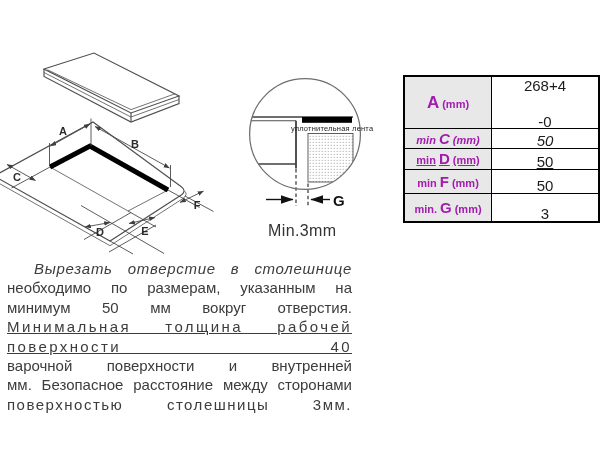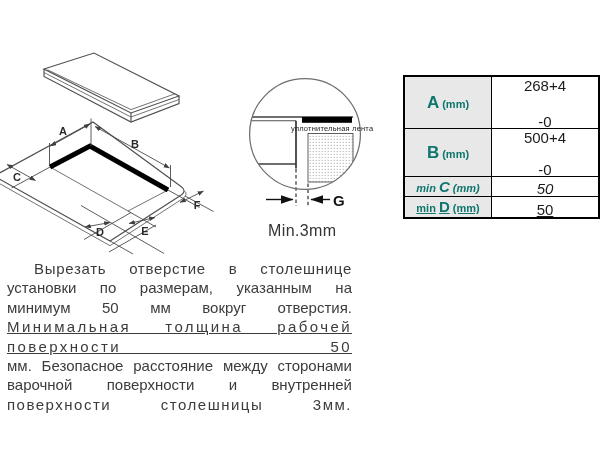--- a/index.html
+++ b/index.html
@@ -16,40 +16,40 @@
   .dash{stroke:#1e1e1e;stroke-width:1.1;fill:none;stroke-dasharray:3.5 2.6;}
   .garr{stroke:#111;stroke-width:1.4;fill:none;}
   .dimlabel{font:bold 11px "Liberation Sans",sans-serif;fill:#2a2a2a;text-anchor:middle;}
   .tapelabel{font:7.5px "Liberation Sans",sans-serif;fill:#1a1a1a;letter-spacing:.2px;}
   .glabel{font:bold 15px "Liberation Sans",sans-serif;fill:#111;}
   .minlabel{font:16px "Liberation Sans",sans-serif;fill:#333;letter-spacing:.4px;}
   
   .tblwrap{position:absolute;left:403px;top:75px;}
   table.dims{border-collapse:collapse;table-layout:fixed;border:2px solid #000;background:#fff;}
   table.dims td{border:1.6px solid #000;padding:0;vertical-align:middle;overflow:hidden;margin-left:37px;}
-  td.lbl{width:86px;background:#e8e8e8;text-align:center;color:#0f766e;font-weight:bold;white-space:nowrap;}
+  td.lbl{width:86px;background:#e8e8e8;text-align:center;color:#a21caf;font-weight:bold;white-space:nowrap;}
   td.val{width:106px;text-align:center;color:#1c1c1c;}
   .pre,.unit{font-size:11px;font-weight:bold;}
   .pre{margin-right:3px;}
   .pre:empty{display:none;margin:0;}
   .unit{margin-left:3px;}
   .ltr{font-size:15px;font-weight:bold;}
   tr.tall .ltr{font-size:17px;}
   tr.r1 td{height:51px;} tr.r2 td{height:47px;}
   tr.r3 td{height:19px;font-style:italic;} tr.r4 td{height:20px;text-decoration:underline;} tr.r5 td{height:21px;}
   tr.r6 td{height:23px;} tr.r7 td{height:27px;}
   .vwrap{display:flex;flex-direction:column;justify-content:flex-end;align-items:center;height:100%;
          font-size:15px;line-height:15px;}
   tr.tall .vwrap{justify-content:space-between;padding:7px 0 6px;}
   .v2:empty{display:none;}
   
   .para{position:absolute;left:7px;top:259px;width:345px;color:#3c3c3c;
         font-size:15px;line-height:19.4px;}
   .para .ln{text-align:justify;text-align-last:justify;}
-  .para .ln:nth-child(1){text-indent:27px;letter-spacing:.7px;}
+  .para .ln:nth-child(1){text-indent:27px;letter-spacing:.7px;font-style:italic;}
   .para .ln:nth-child(4){letter-spacing:2.4px;text-decoration:underline;}
   .para .ln:nth-child(7){letter-spacing:1.5px;}
   .para .ln:nth-child(8){text-align-last:left;letter-spacing:.2px;}
 </style>
 </head>
 <body>
 
 <svg id="figure-svg" viewBox="0 0 600 450">
   <defs>
     <marker id="arr" orient="auto-start-reverse" markerWidth="8" markerHeight="7" refX="6.5" refY="2.6">
@@ -139,50 +139,57 @@
     <tbody>
       <tr class="r1 tall">
         <td class="lbl"><span class="ltr">A</span><span class="unit">(mm)</span></td>
         <td class="val">
             <div class="vwrap">
               <div class="v1">268+4</div>
               <div class="v2">-0</div>
             </div>
           </td>
       </tr>
-      <tr class="r2 tall">
-        <td class="lbl"><span class="ltr">B</span><span class="unit">(mm)</span></td>
-        <td class="val">
-            <div class="vwrap">
-              <div class="v1">500+4</div>
-              <div class="v2">-0</div>
-            </div>
-          </td>
-      </tr>
       <tr class="r3">
         <td class="lbl"><span class="pre">min</span><span class="ltr">C</span><span class="unit">(mm)</span></td>
         <td class="val">
             <div class="vwrap">
               <div class="v1">50</div>
             </div>
           </td>
       </tr>
       <tr class="r4">
         <td class="lbl"><span class="pre">min</span><span class="ltr">D</span><span class="unit">(mm)</span></td>
         <td class="val">
             <div class="vwrap">
               <div class="v1">50</div>
             </div>
           </td>
       </tr>
+      <tr class="r6">
+        <td class="lbl"><span class="pre">min</span><span class="ltr">F</span><span class="unit">(mm)</span></td>
+        <td class="val">
+            <div class="vwrap">
+              <div class="v1">50</div>
+            </div>
+          </td>
+      </tr>
+      <tr class="r7">
+        <td class="lbl"><span class="pre">min.</span><span class="ltr">G</span><span class="unit">(mm)</span></td>
+        <td class="val">
+            <div class="vwrap">
+              <div class="v1">3</div>
+            </div>
+          </td>
+      </tr>
     </tbody>
   </table>
 </div>
 
 <div class="para">
   <div class="ln">Вырезать отверстие в столешнице</div>
-  <div class="ln">установки по размерам, указанным на</div>
+  <div class="ln">необходимо по размерам, указанным на</div>
   <div class="ln">минимум 50 мм вокруг отверстия.</div>
-  <div class="ln">Минимальная толщина рабочей поверхности 50</div>
+  <div class="ln">Минимальная толщина рабочей поверхности 40</div>
+  <div class="ln">варочной поверхности и внутренней</div>
   <div class="ln">мм. Безопасное расстояние между сторонами</div>
-  <div class="ln">варочной поверхности и внутренней</div>
-  <div class="ln">поверхности столешницы 3мм.</div>
+  <div class="ln">поверхностью столешницы 3мм.</div>
 </div>
 
 </body></html>

